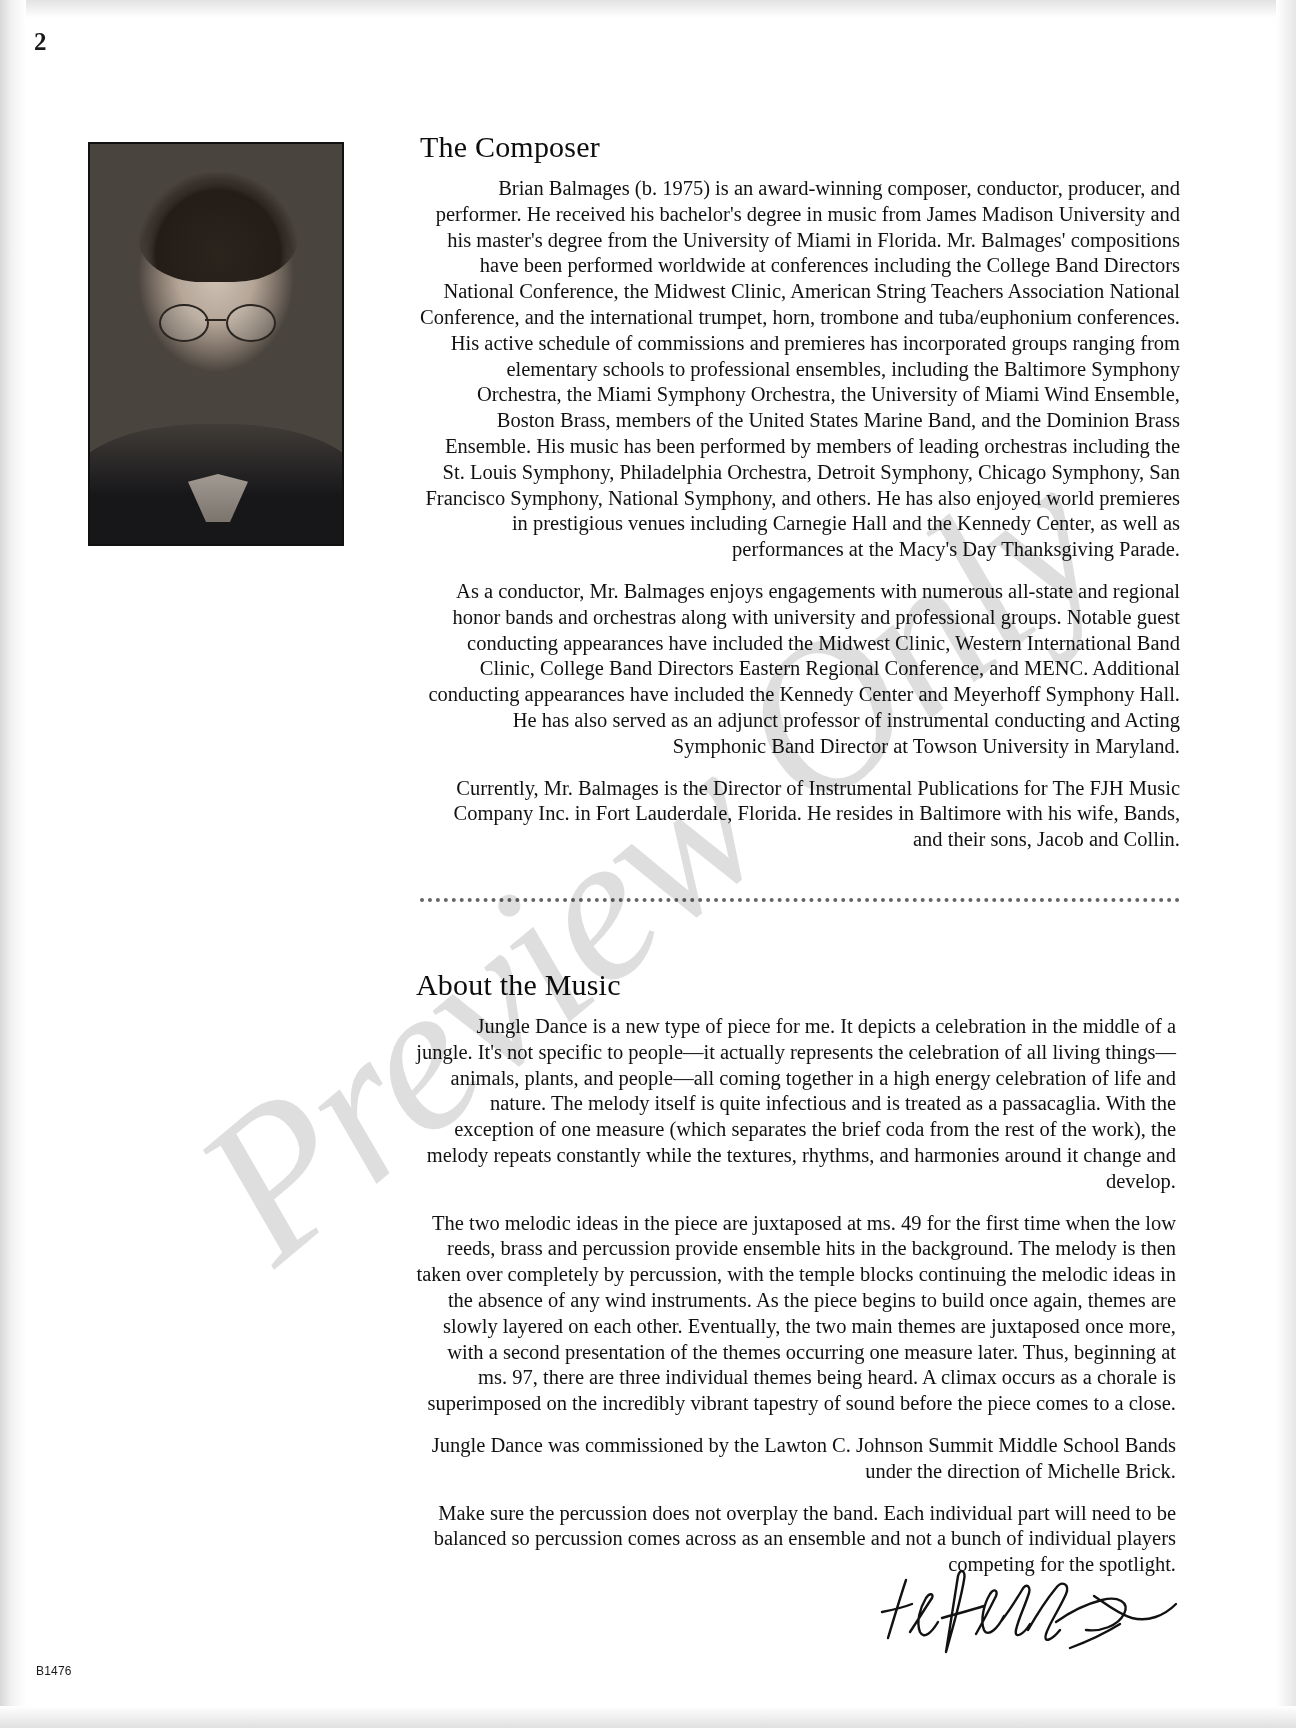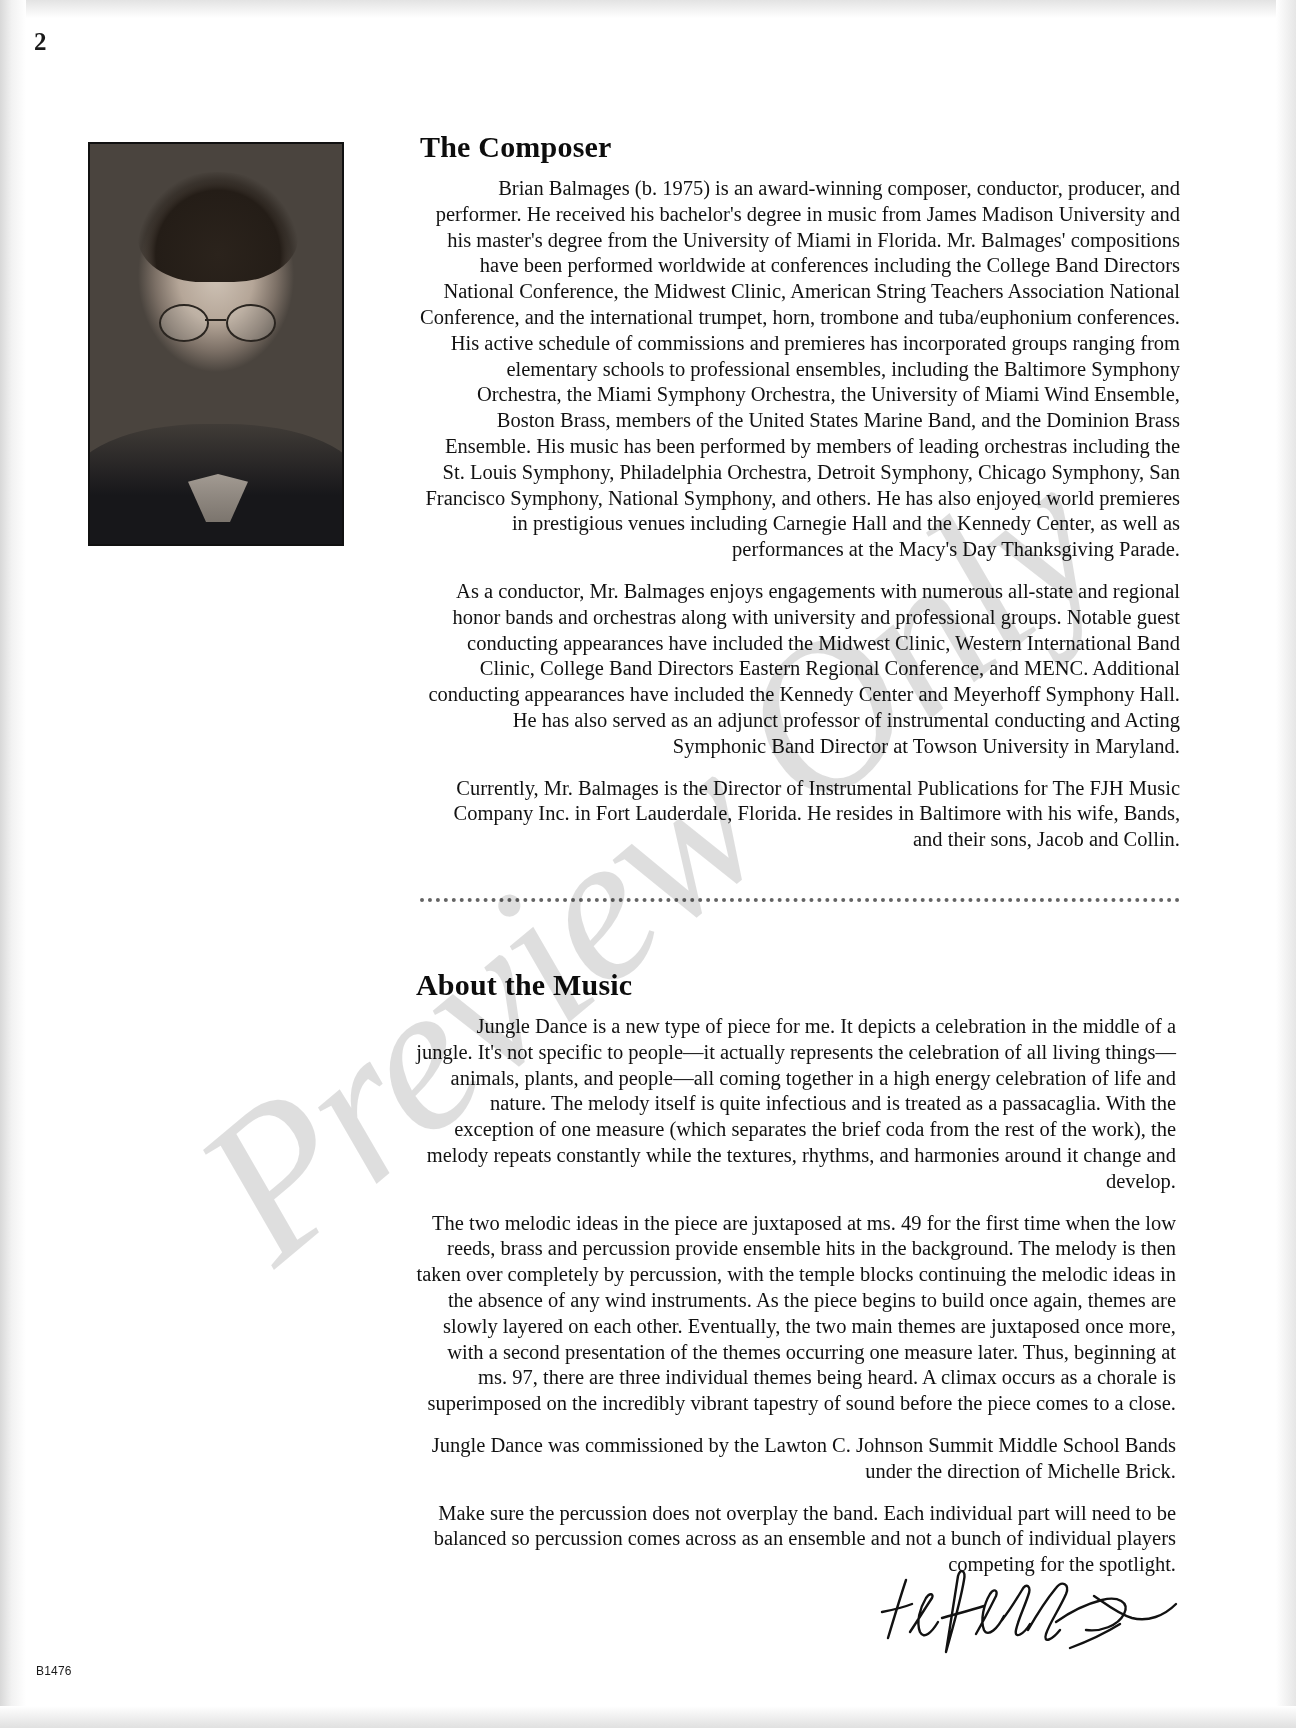--- a/index.html
+++ b/index.html
@@ -151,21 +151,21 @@
 
   
   #content {
     position: absolute;
     left: 420px;
     top: 130px;
     width: 760px;
   }
   .section-heading {
     font-family: "Liberation Serif", serif;
-    font-weight: bold;
+    font-weight: normal;
     font-size: 30px;
     color: #0d0d0d;
     margin: 0 0 12px 0;
     letter-spacing: 0.2px;
   }
   p.body {
     font-family: "Liberation Serif", serif;
     font-size: 20.5px;
     line-height: 25.8px;
     color: #121212;

